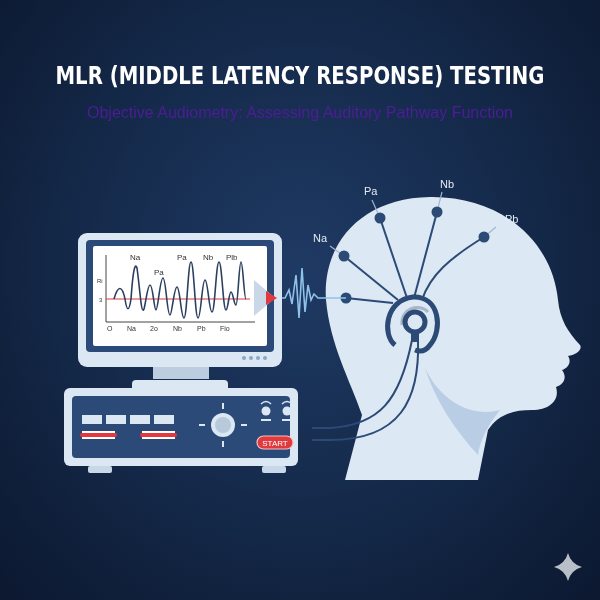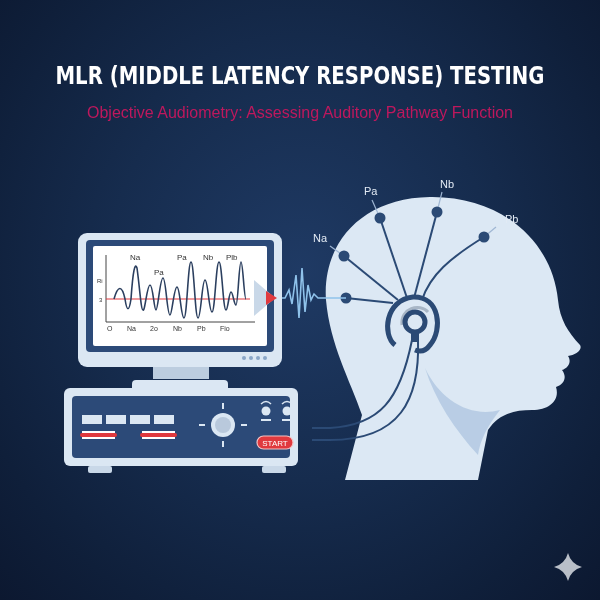--- a/index.html
+++ b/index.html
@@ -2,21 +2,21 @@
 <html><head>
 <meta charset="utf-8">
 <style>
   html,body{margin:0;padding:0;}
   body{width:600px;height:600px;overflow:hidden;position:relative;
     background:radial-gradient(ellipse at 50% 45%, #1f3a64 0%, #162c4e 45%, #0f1f3a 80%, #0c1830 100%);
     font-family:"Liberation Sans", sans-serif;}
   .title{position:absolute;top:62px;left:0;width:600px;text-align:center;color:#ffffff;
     font-family:"DejaVu Sans", sans-serif;font-weight:bold;font-size:24px;letter-spacing:0px;
     transform:scaleX(0.82);transform-origin:center;}
-  .subtitle{position:absolute;top:104px;left:0;width:600px;text-align:center;color:#be185d;
+  .subtitle{position:absolute;top:104px;left:0;width:600px;text-align:center;color:#4c1d95;
     font-family:"Liberation Sans", sans-serif;font-size:16px;}
   svg{position:absolute;left:0;top:0;}
   .lbl{font-family:"Liberation Sans", sans-serif;}
 </style>
 </head>
 <body>
 
 <div class="title">MLR (MIDDLE LATENCY RESPONSE) TESTING</div>
 <div class="subtitle">Objective Audiometry: Assessing Auditory Pathway Function</div>
 

